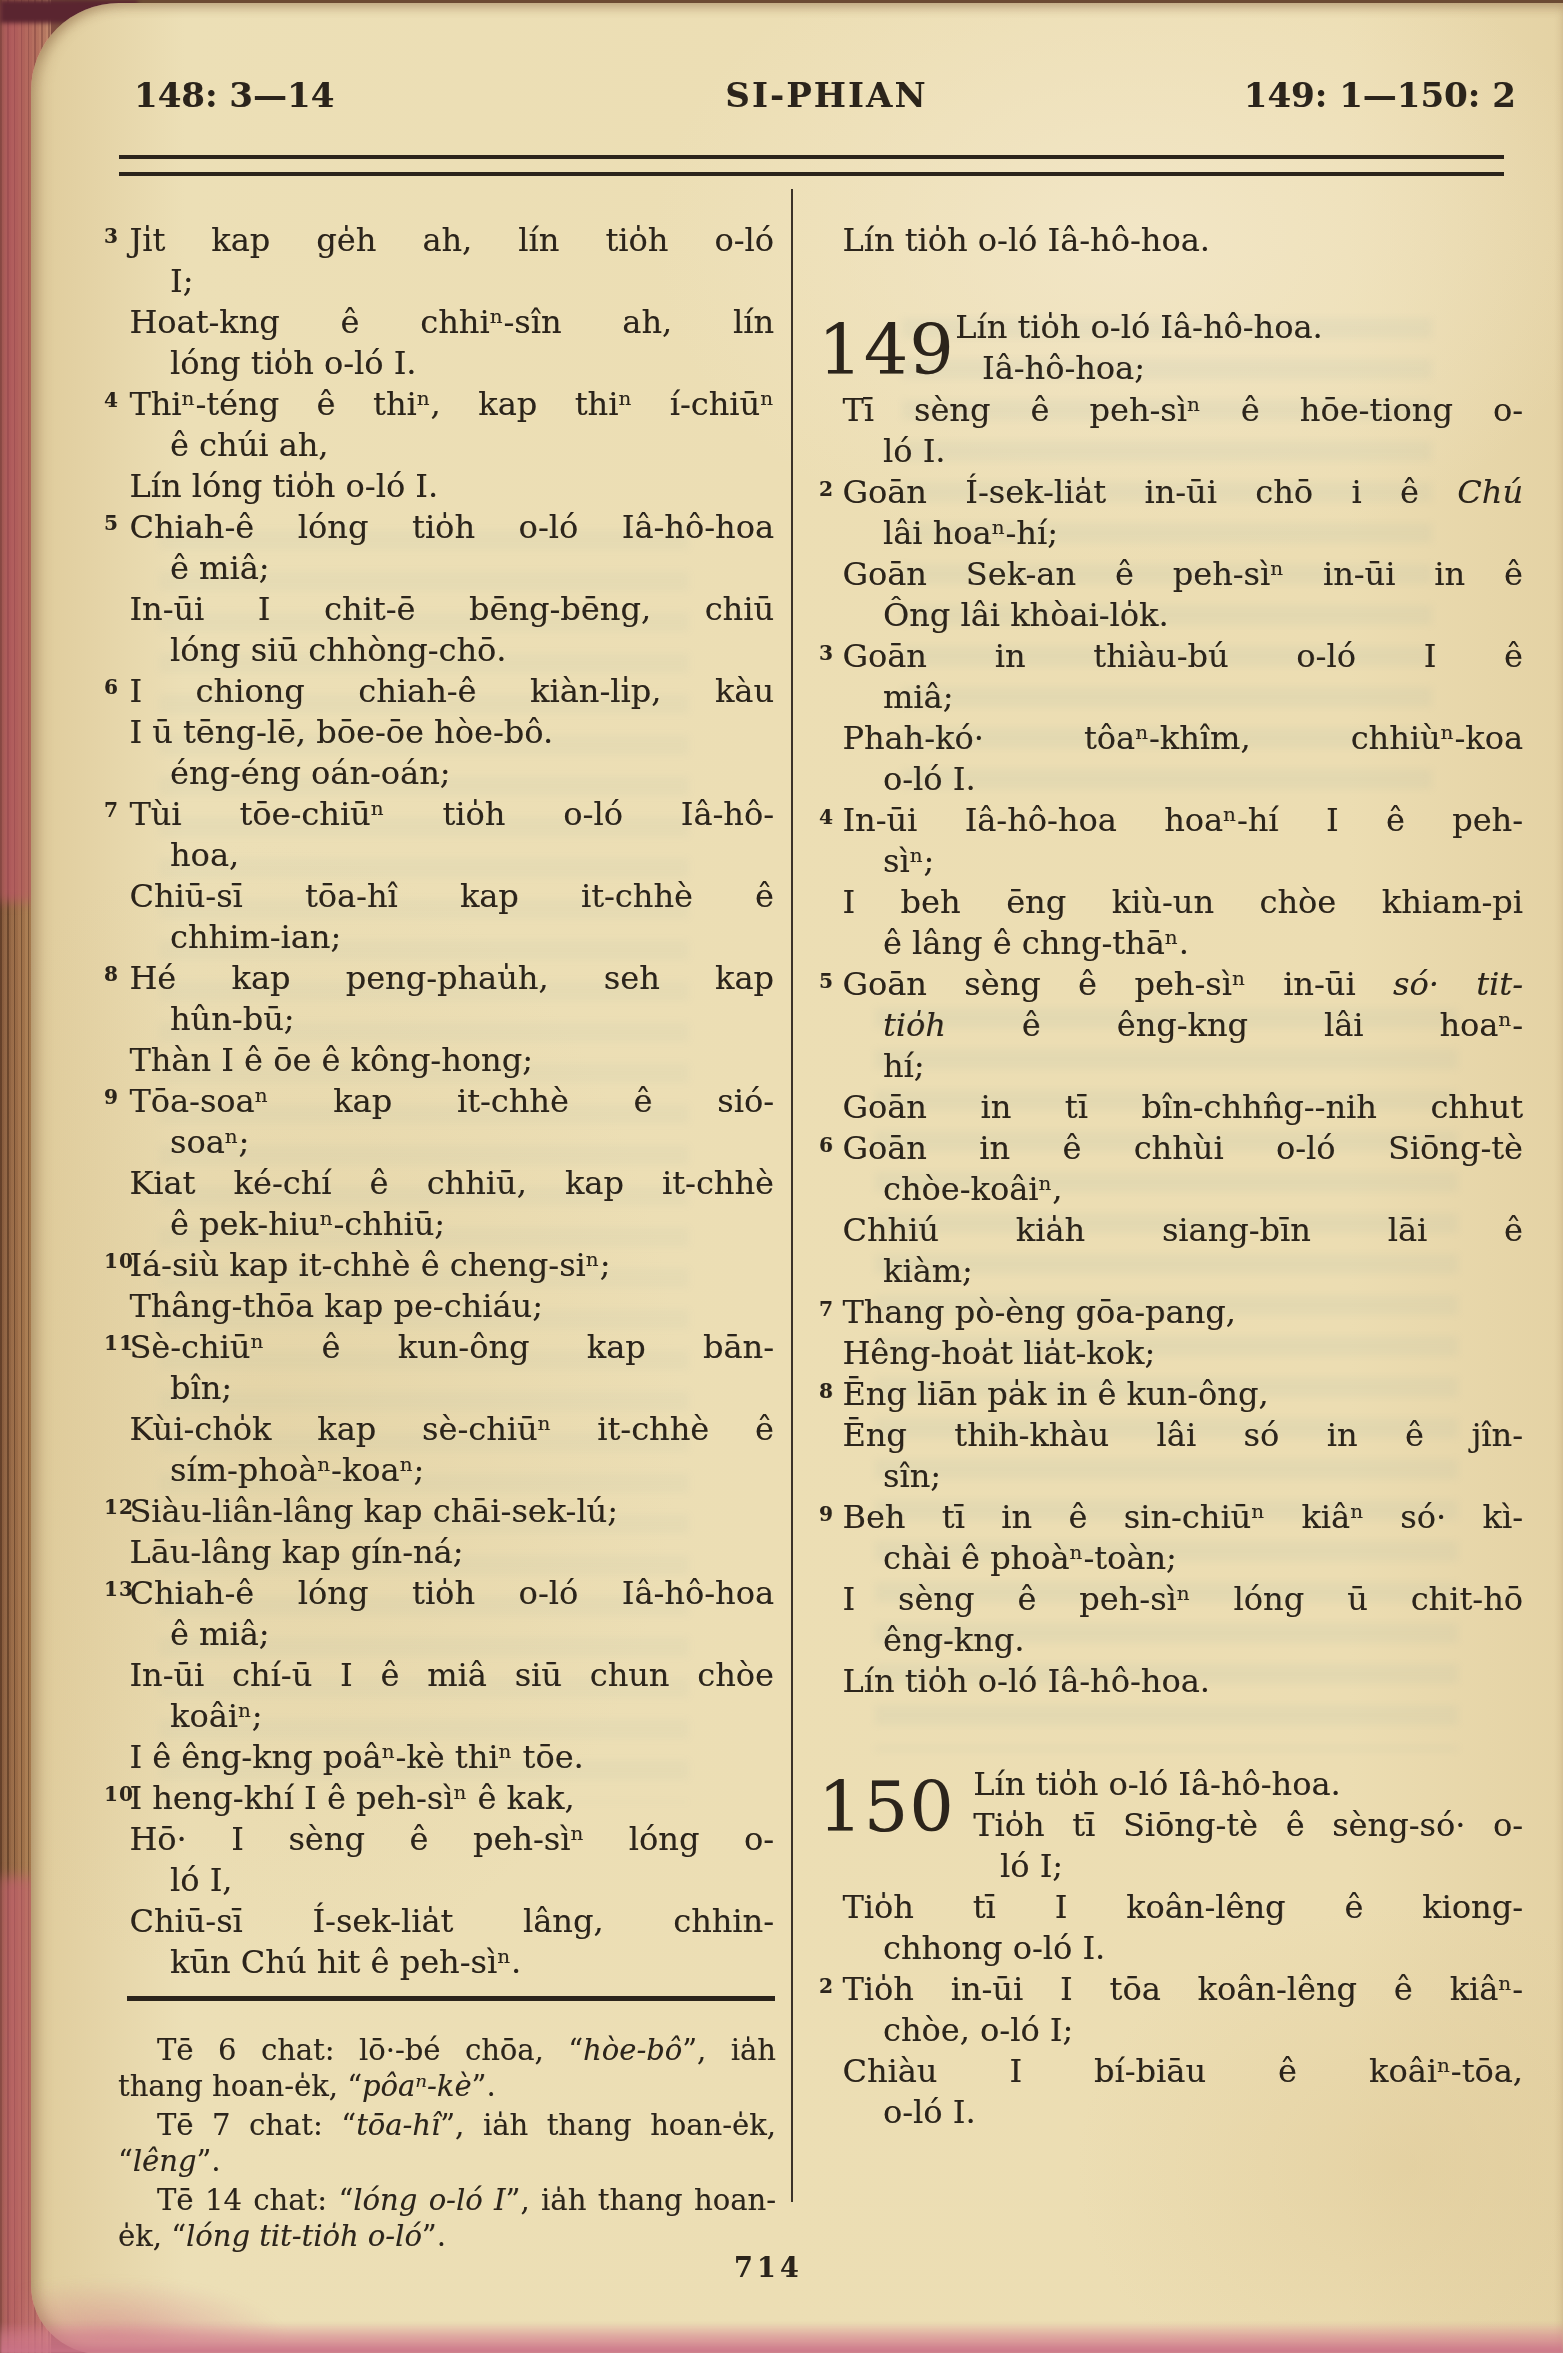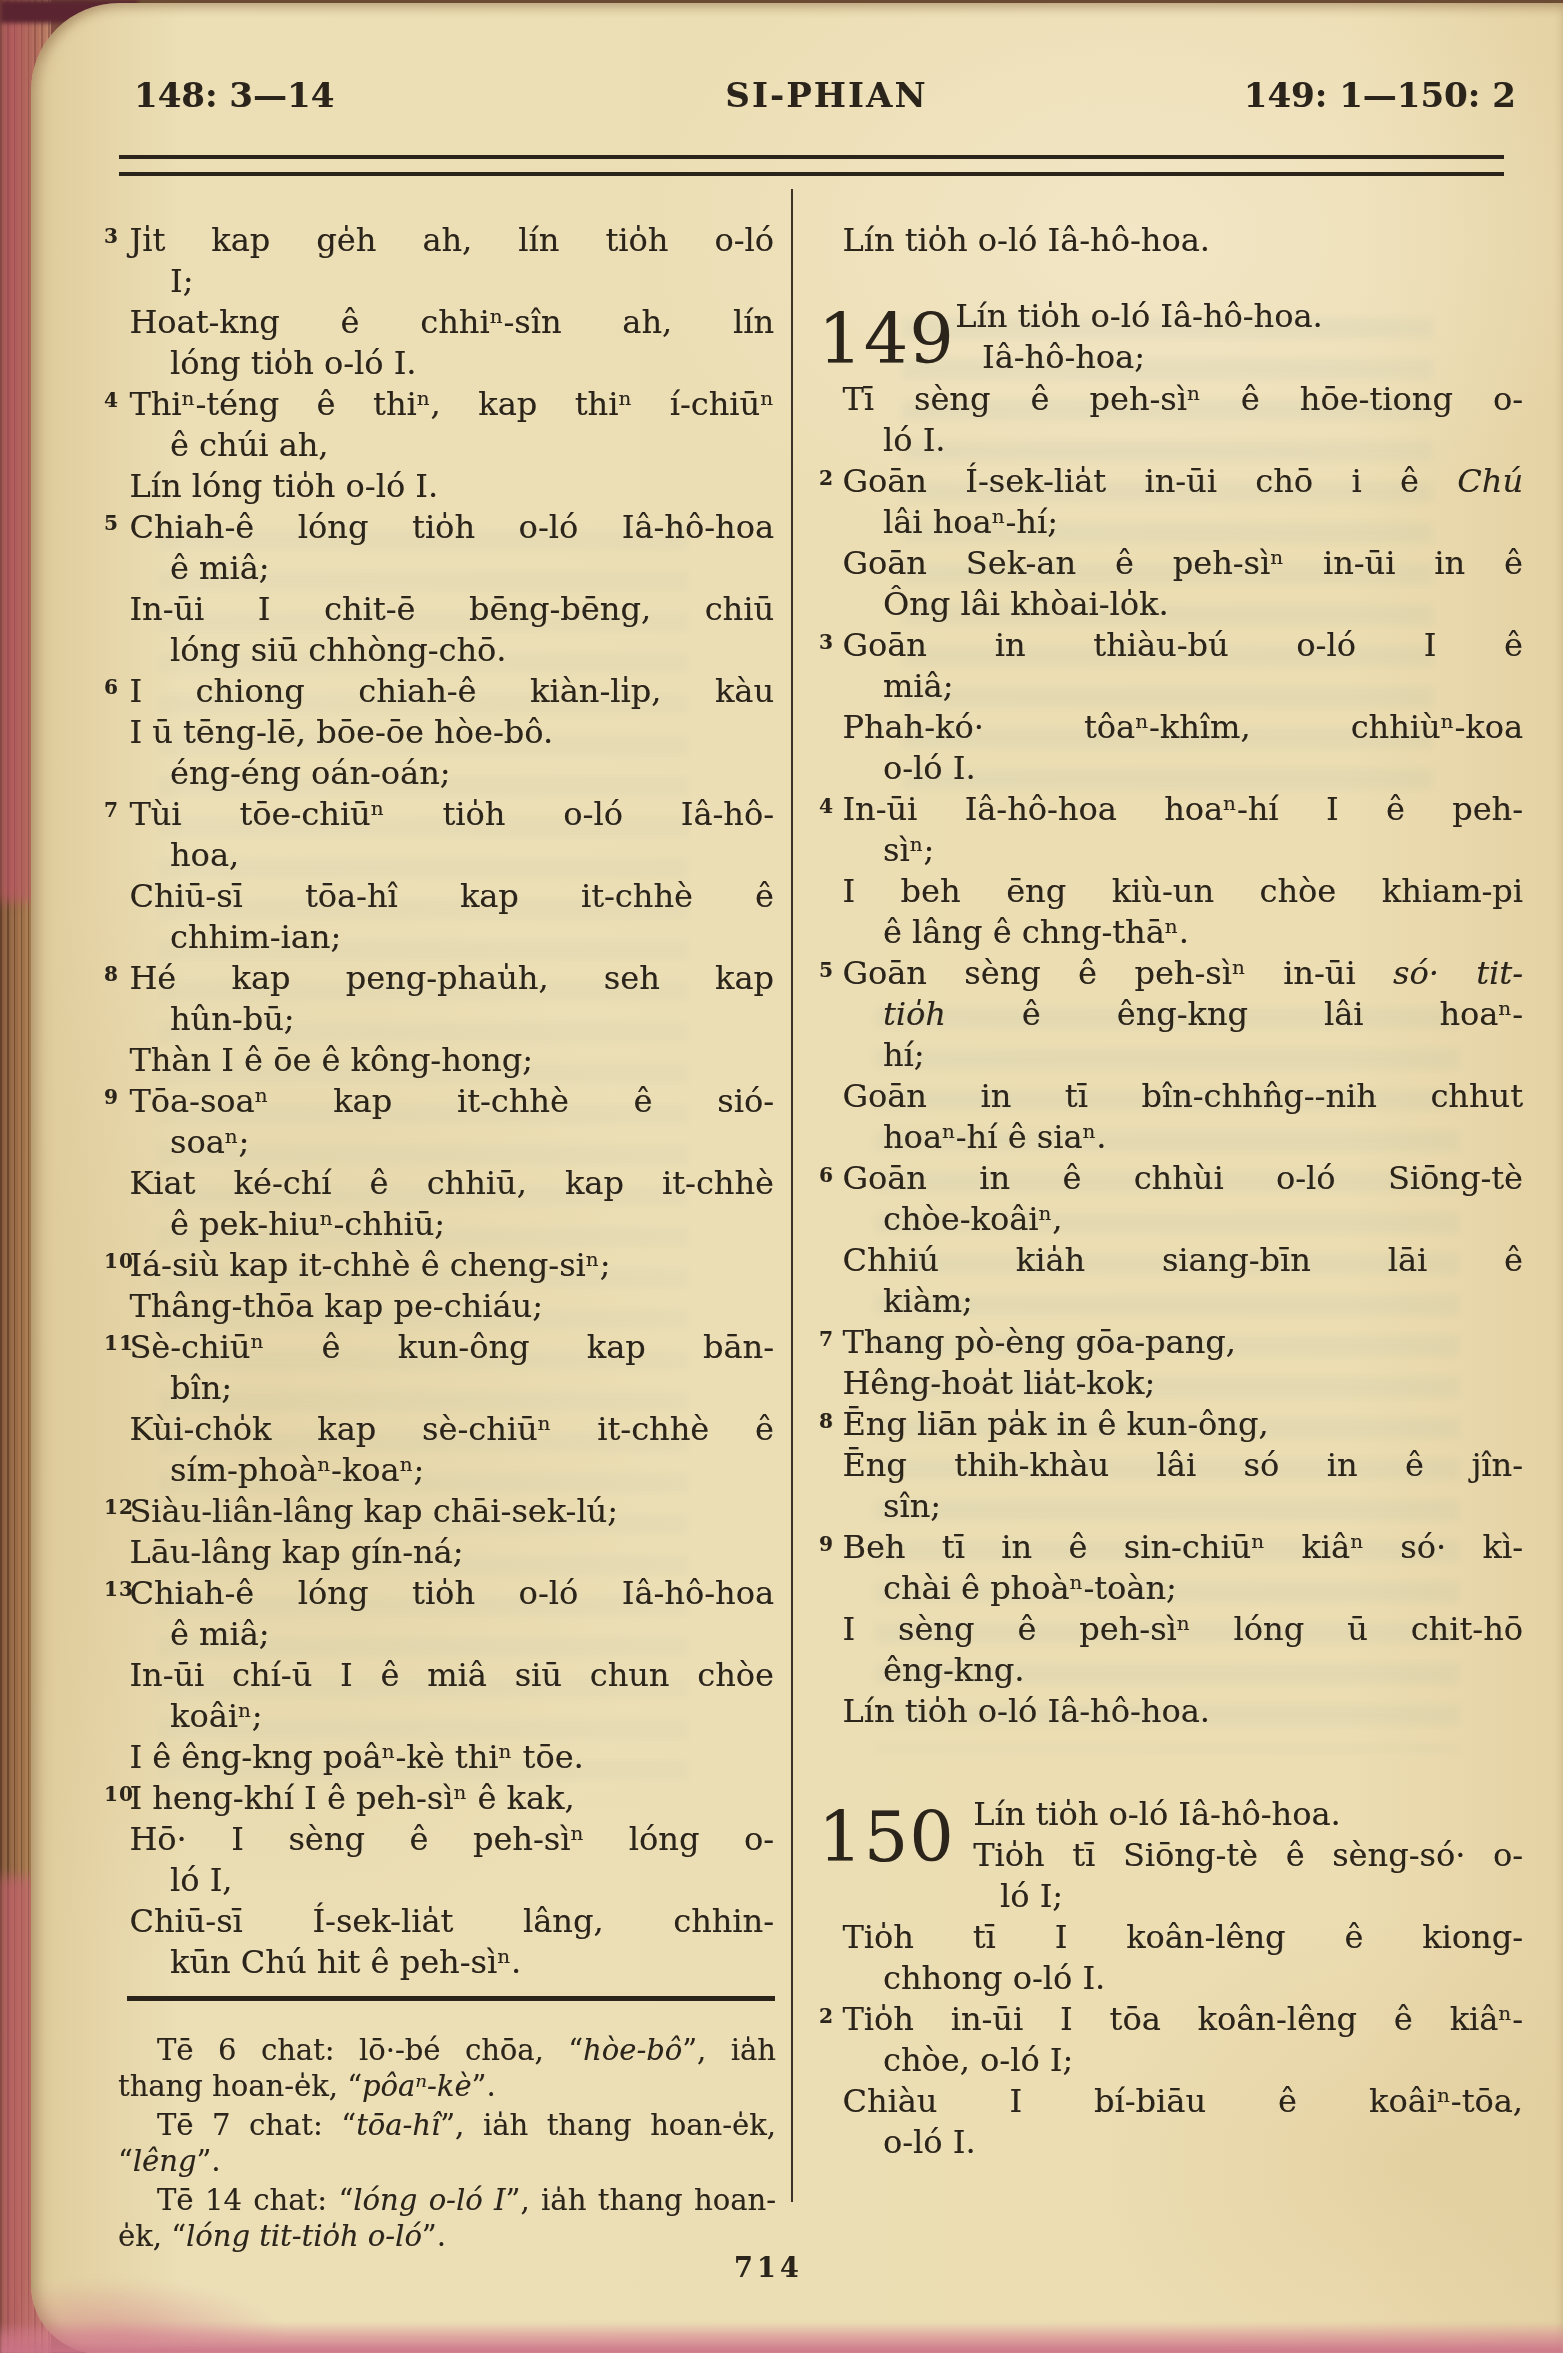--- a/index.html
+++ b/index.html
@@ -55,21 +55,21 @@
   .col-left{left:105px;top:220px;width:669px;}
   .col-right{left:818px;top:220px;width:705px;}
   .vline{position:relative;padding-left:24.4px;text-align:left;}
   .vline.just{text-align:justify;text-align-last:justify;}
   .vline.w{padding-left:65px;}
   .vnum{position:absolute;left:-1.1px;top:-3.7px;font-size:20px;font-weight:bold;letter-spacing:1.1px;text-align:center;}
   .col-right .vnum{left:1.1px;}
   i{font-style:italic;}
   
   .chapter{display:flex;align-items:flex-start;}
-  .ch-0{margin-top:35px;}
+  .ch-0{margin-top:46px;}
   .ch-1{margin-top:62px;gap:18px;}
   .chnum{width:134px;flex:0 0 134px;font-size:70px;line-height:80px;padding-top:3.2px;letter-spacing:1.1px;}
   .chlead{flex:1;}
   .chlead .vline{padding-left:3.2px;}
   .chlead .vline.w{padding-left:30px;}
   
   .rule-foot{position:absolute;left:127px;top:1996px;width:648px;height:5.3px;background:#2b241b;}
   .footnotes{position:absolute;left:115px;top:2029px;width:664px;font-size:29px;line-height:36px;}
   .footnotes p{margin:3px;text-indent:39px;text-align:justify;}
   .pagenum{position:absolute;left:689px;top:2252px;width:159px;text-align:center;
@@ -175,21 +175,20 @@
       <div class="vline just"><span><span>Phah-kó· tôaⁿ-khîm, chhiùⁿ-koa</span></span></div>
       <div class="vline w"><span><span>o-ló I.</span></span></div>
       <div class="vline just"><span class="vnum">4</span><span><span>In-ūi Iâ-hô-hoa hoaⁿ-hí I ê peh-</span></span></div>
       <div class="vline w"><span><span>sìⁿ;</span></span></div>
       <div class="vline just"><span><span>I beh ēng kiù-un chòe khiam-pi</span></span></div>
       <div class="vline w"><span><span>ê lâng ê chng-thāⁿ.</span></span></div>
       <div class="vline just"><span class="vnum">5</span><span><span>Goān sèng ê peh-sìⁿ in-ūi </span><i>só· tit-</i></span></div>
       <div class="vline just w"><span><i>tio̍h</i><span> ê êng-kng lâi hoaⁿ-</span></span></div>
       <div class="vline w"><span><span>hí;</span></span></div>
       <div class="vline just"><span><span>Goān in tī bîn-chhn̂g--nih chhut</span></span></div>
-      <div class="vline w"><span><span>hoaⁿ-hí ê siaⁿ.</span></span></div>
       <div class="vline just"><span class="vnum">6</span><span><span>Goān in ê chhùi o-ló Siōng-tè</span></span></div>
       <div class="vline w"><span><span>chòe-koâiⁿ,</span></span></div>
       <div class="vline just"><span><span>Chhiú kia̍h siang-bīn lāi ê</span></span></div>
       <div class="vline w"><span><span>kiàm;</span></span></div>
       <div class="vline"><span class="vnum">7</span><span><span>Thang pò-èng gōa-pang,</span></span></div>
       <div class="vline"><span><span>Hêng-hoa̍t lia̍t-kok;</span></span></div>
       <div class="vline"><span class="vnum">8</span><span><span>Ēng liān pa̍k in ê kun-ông,</span></span></div>
       <div class="vline just"><span><span>Ēng thih-khàu lâi só in ê jîn-</span></span></div>
       <div class="vline w"><span><span>sîn;</span></span></div>
       <div class="vline just"><span class="vnum">9</span><span><span>Beh tī in ê sin-chiūⁿ kiâⁿ só· kì-</span></span></div>

